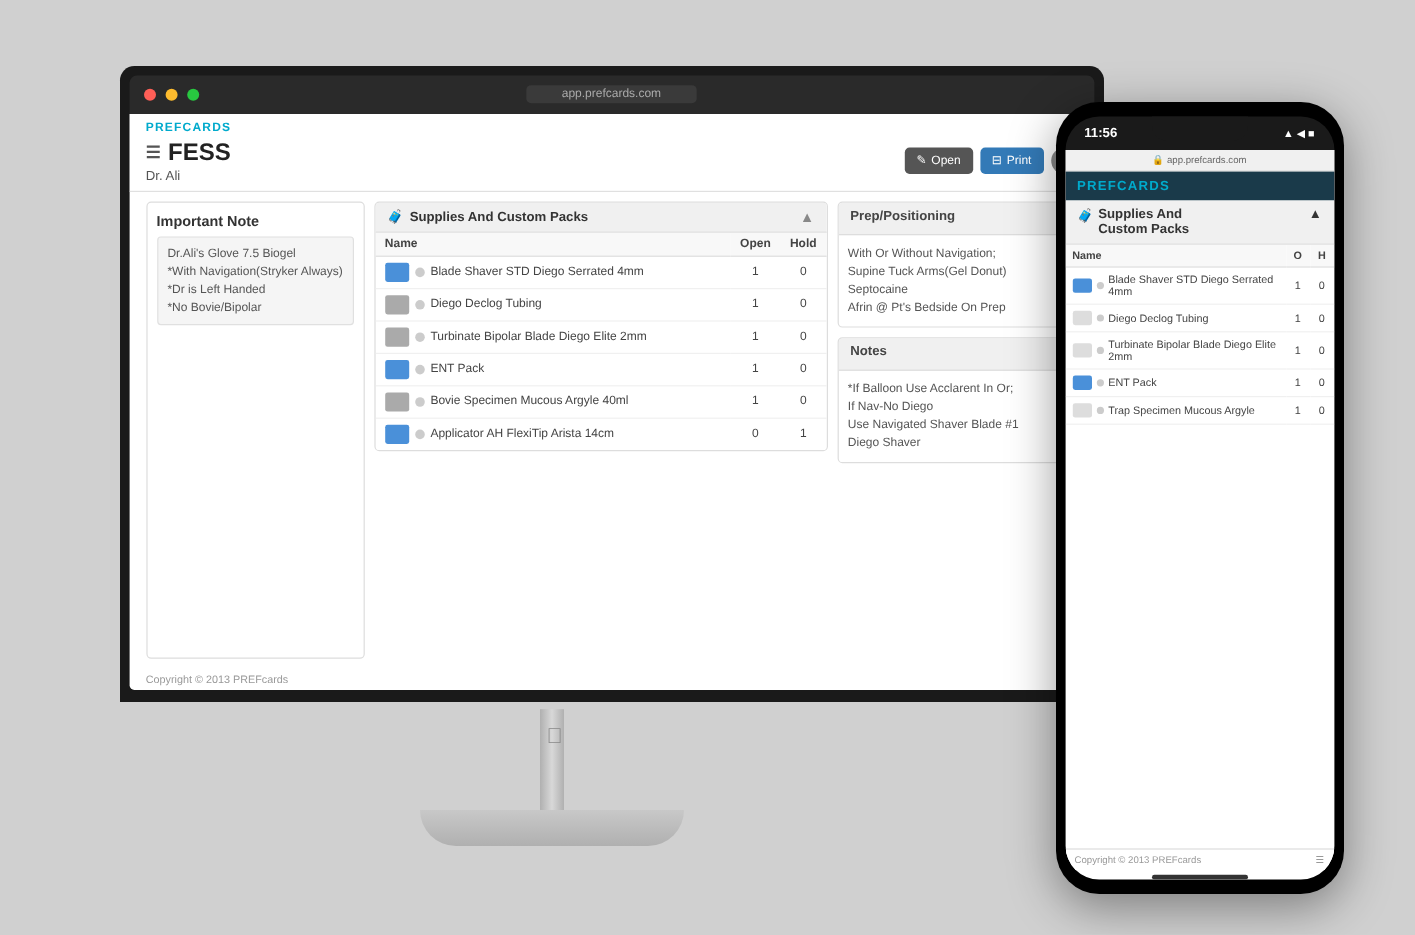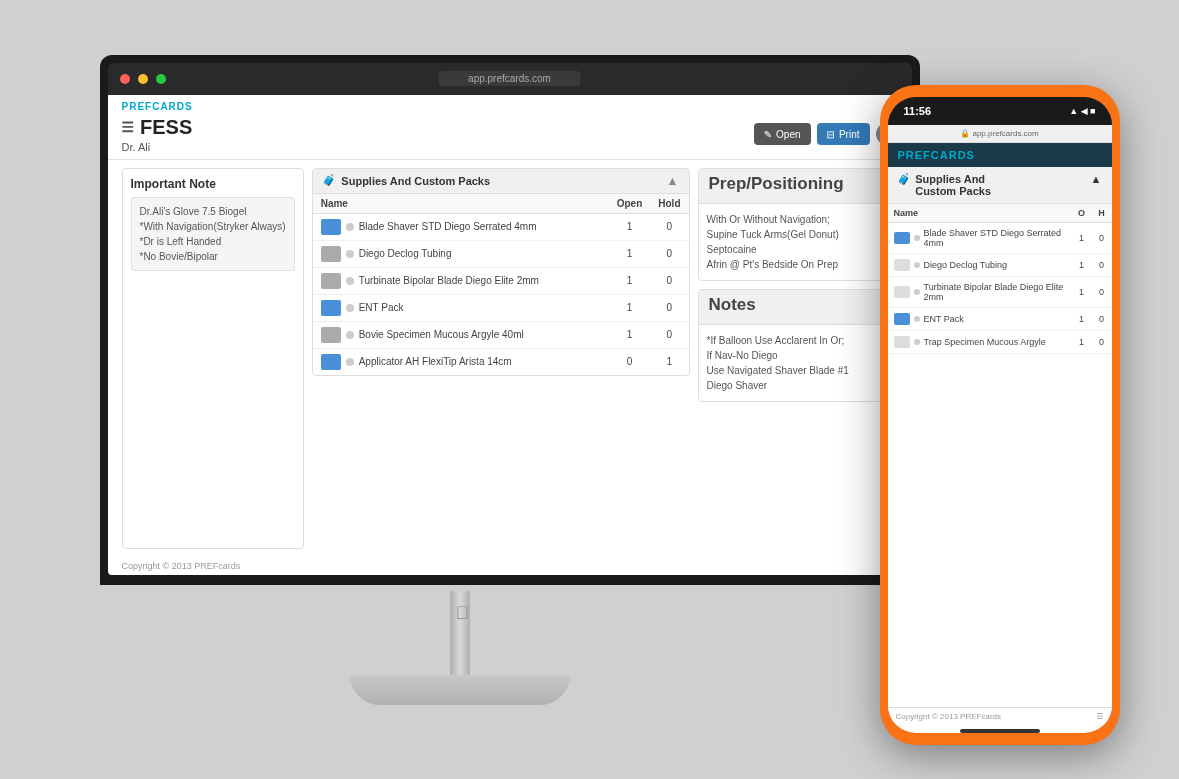--- a/index.html
+++ b/index.html
@@ -241,21 +241,21 @@
     .item-thumb.gray { background: #aaa; }
     .item-dot { width: 8px; height: 8px; border-radius: 50%; background: #ccc; flex-shrink: 0; }
 
     .right-section-content {
       padding: 8px;
       font-size: 10px;
       color: #555;
       line-height: 1.5;
     }
     .right-section-title {
-      font-size: 17px;
+      font-size: 11px;
       font-weight: 600;
       color: #444;
       margin-bottom: 4px;
     }
 
     .copyright {
       font-size: 9px;
       color: #999;
       padding: 4px 14px;
       text-align: left;
@@ -265,21 +265,21 @@
     .mobile-wrapper {
       position: absolute;
       right: 0;
       top: 60px;
       width: 240px;
       height: 660px;
     }
     .mobile-outer {
       width: 100%;
       height: 100%;
-      background: #f97316;
+      background: #000000;
       border-radius: 36px;
       padding: 12px 8px;
       box-shadow: 0 10px 40px rgba(0,0,0,0.4);
     }
     .mobile-notch-bar {
       background: #1a1a1a;
       height: 28px;
       display: flex;
       align-items: center;
       justify-content: space-between;

